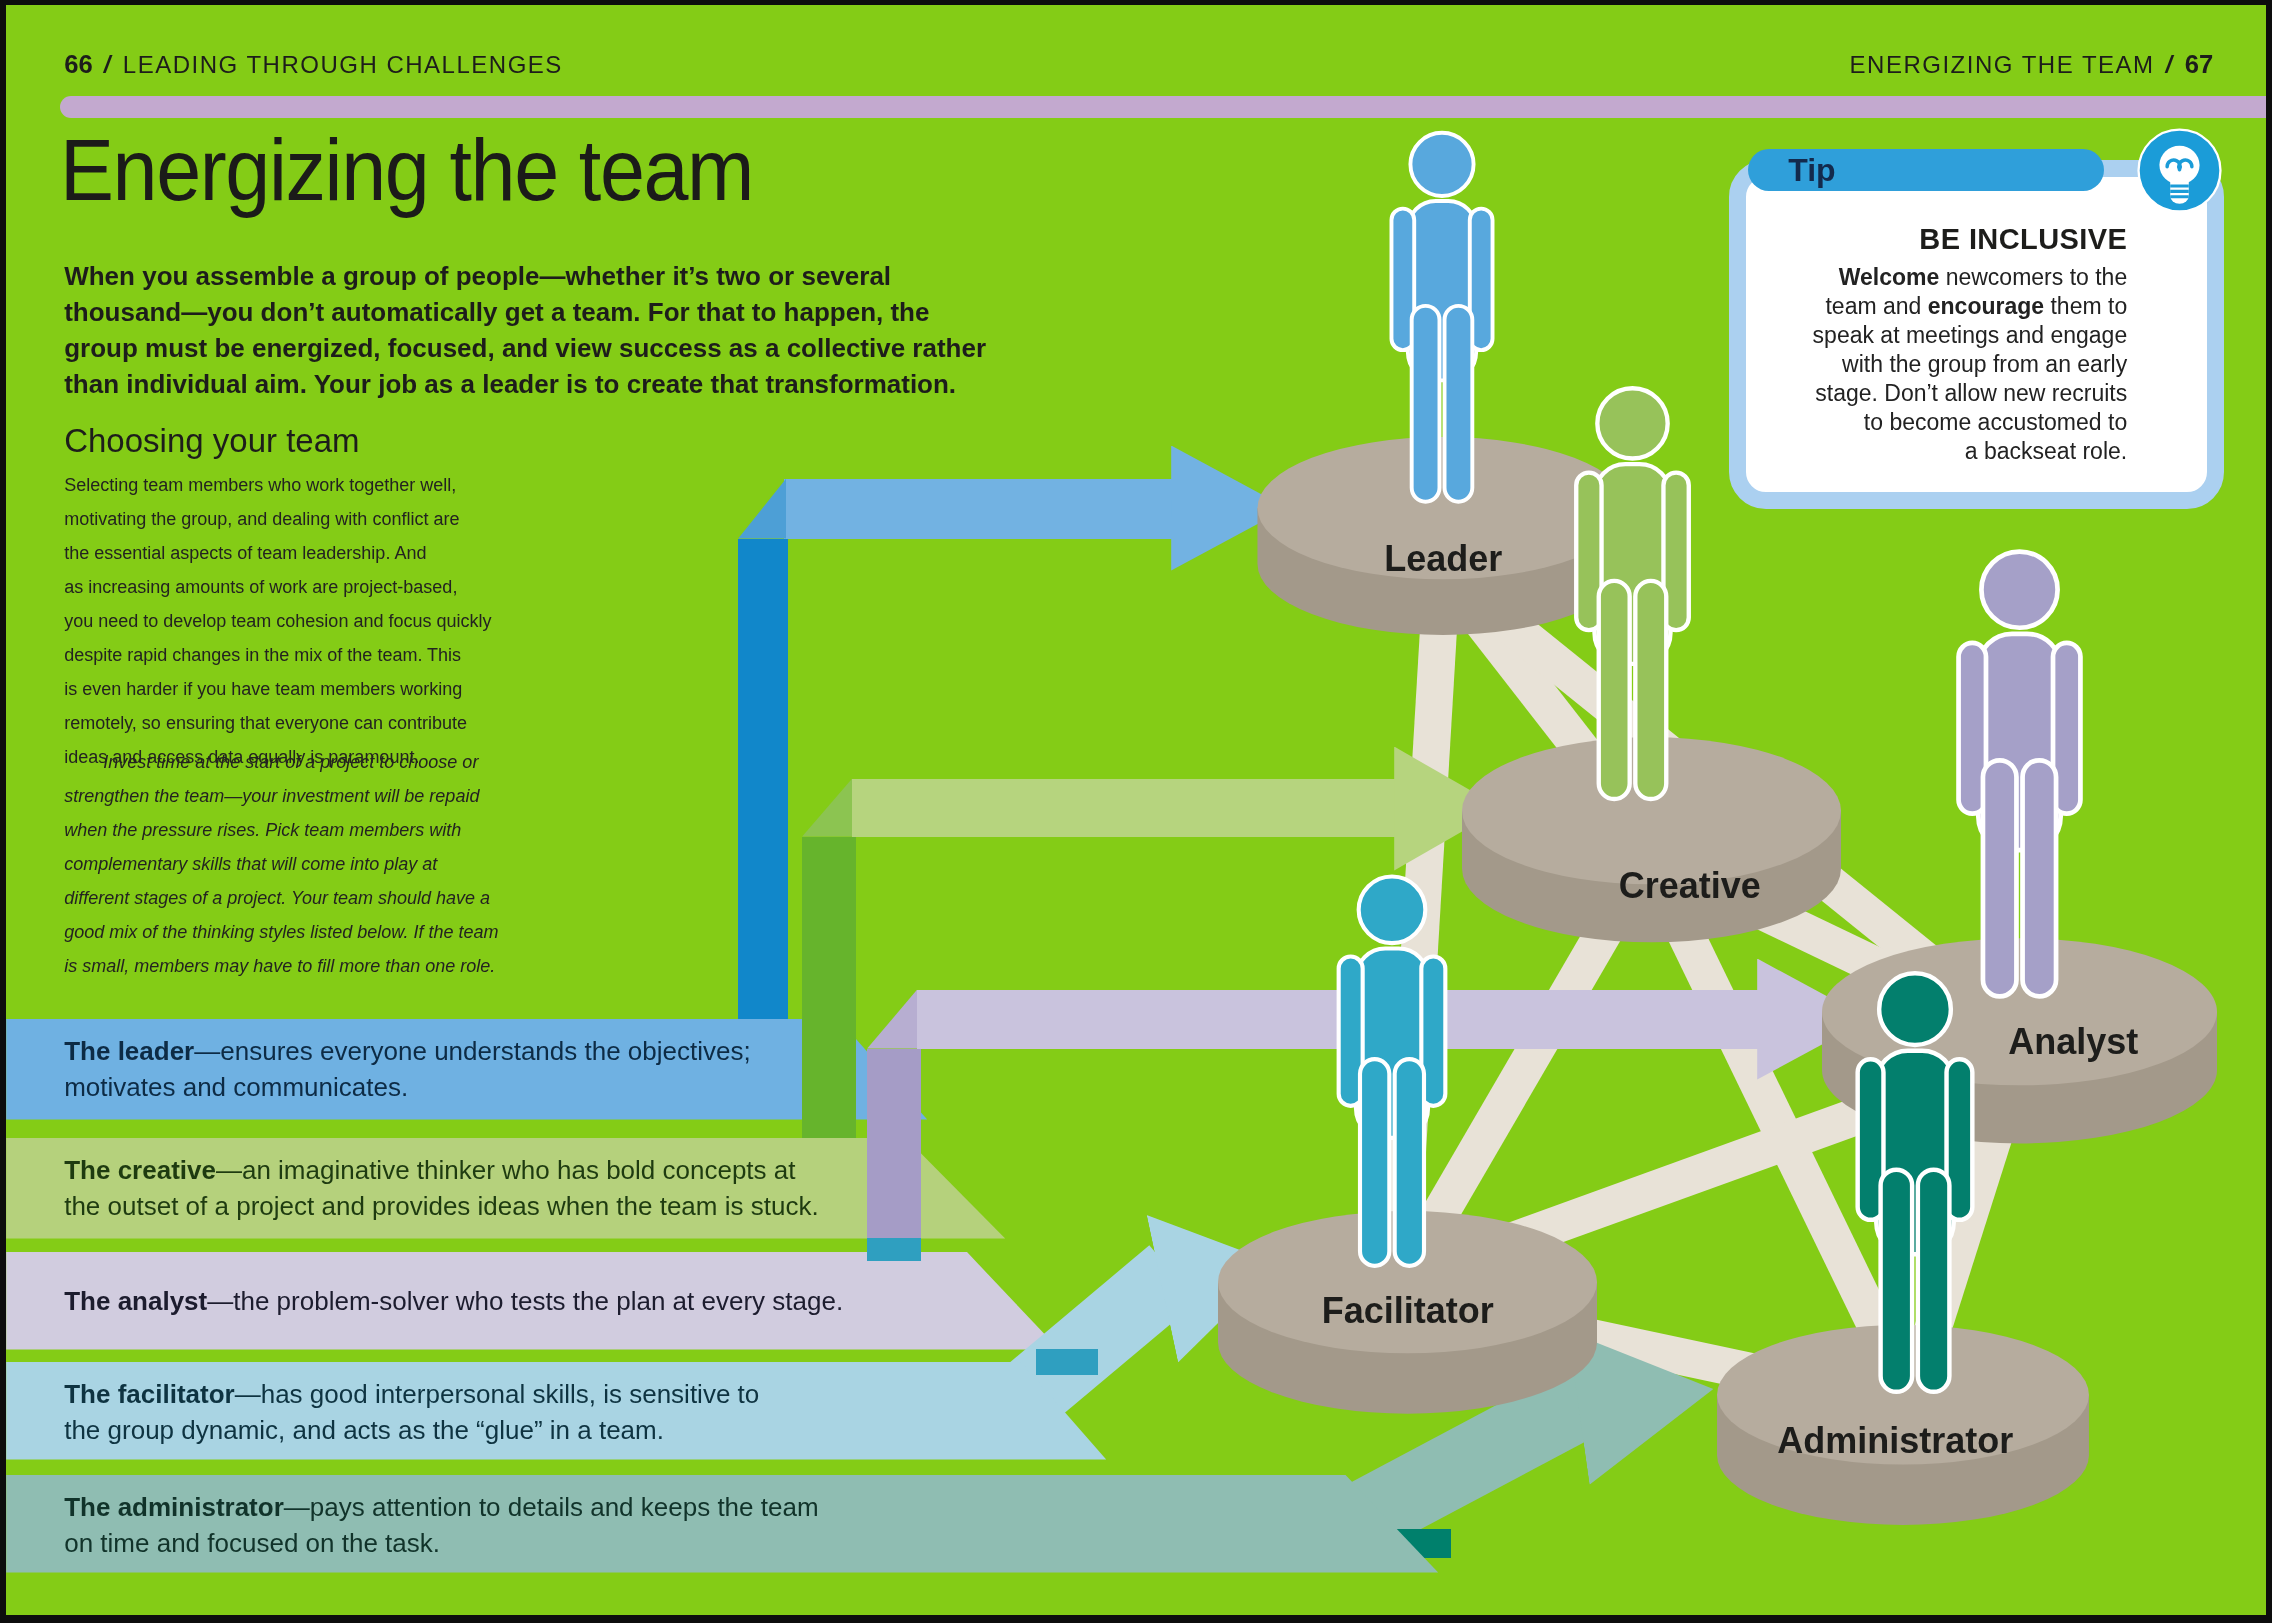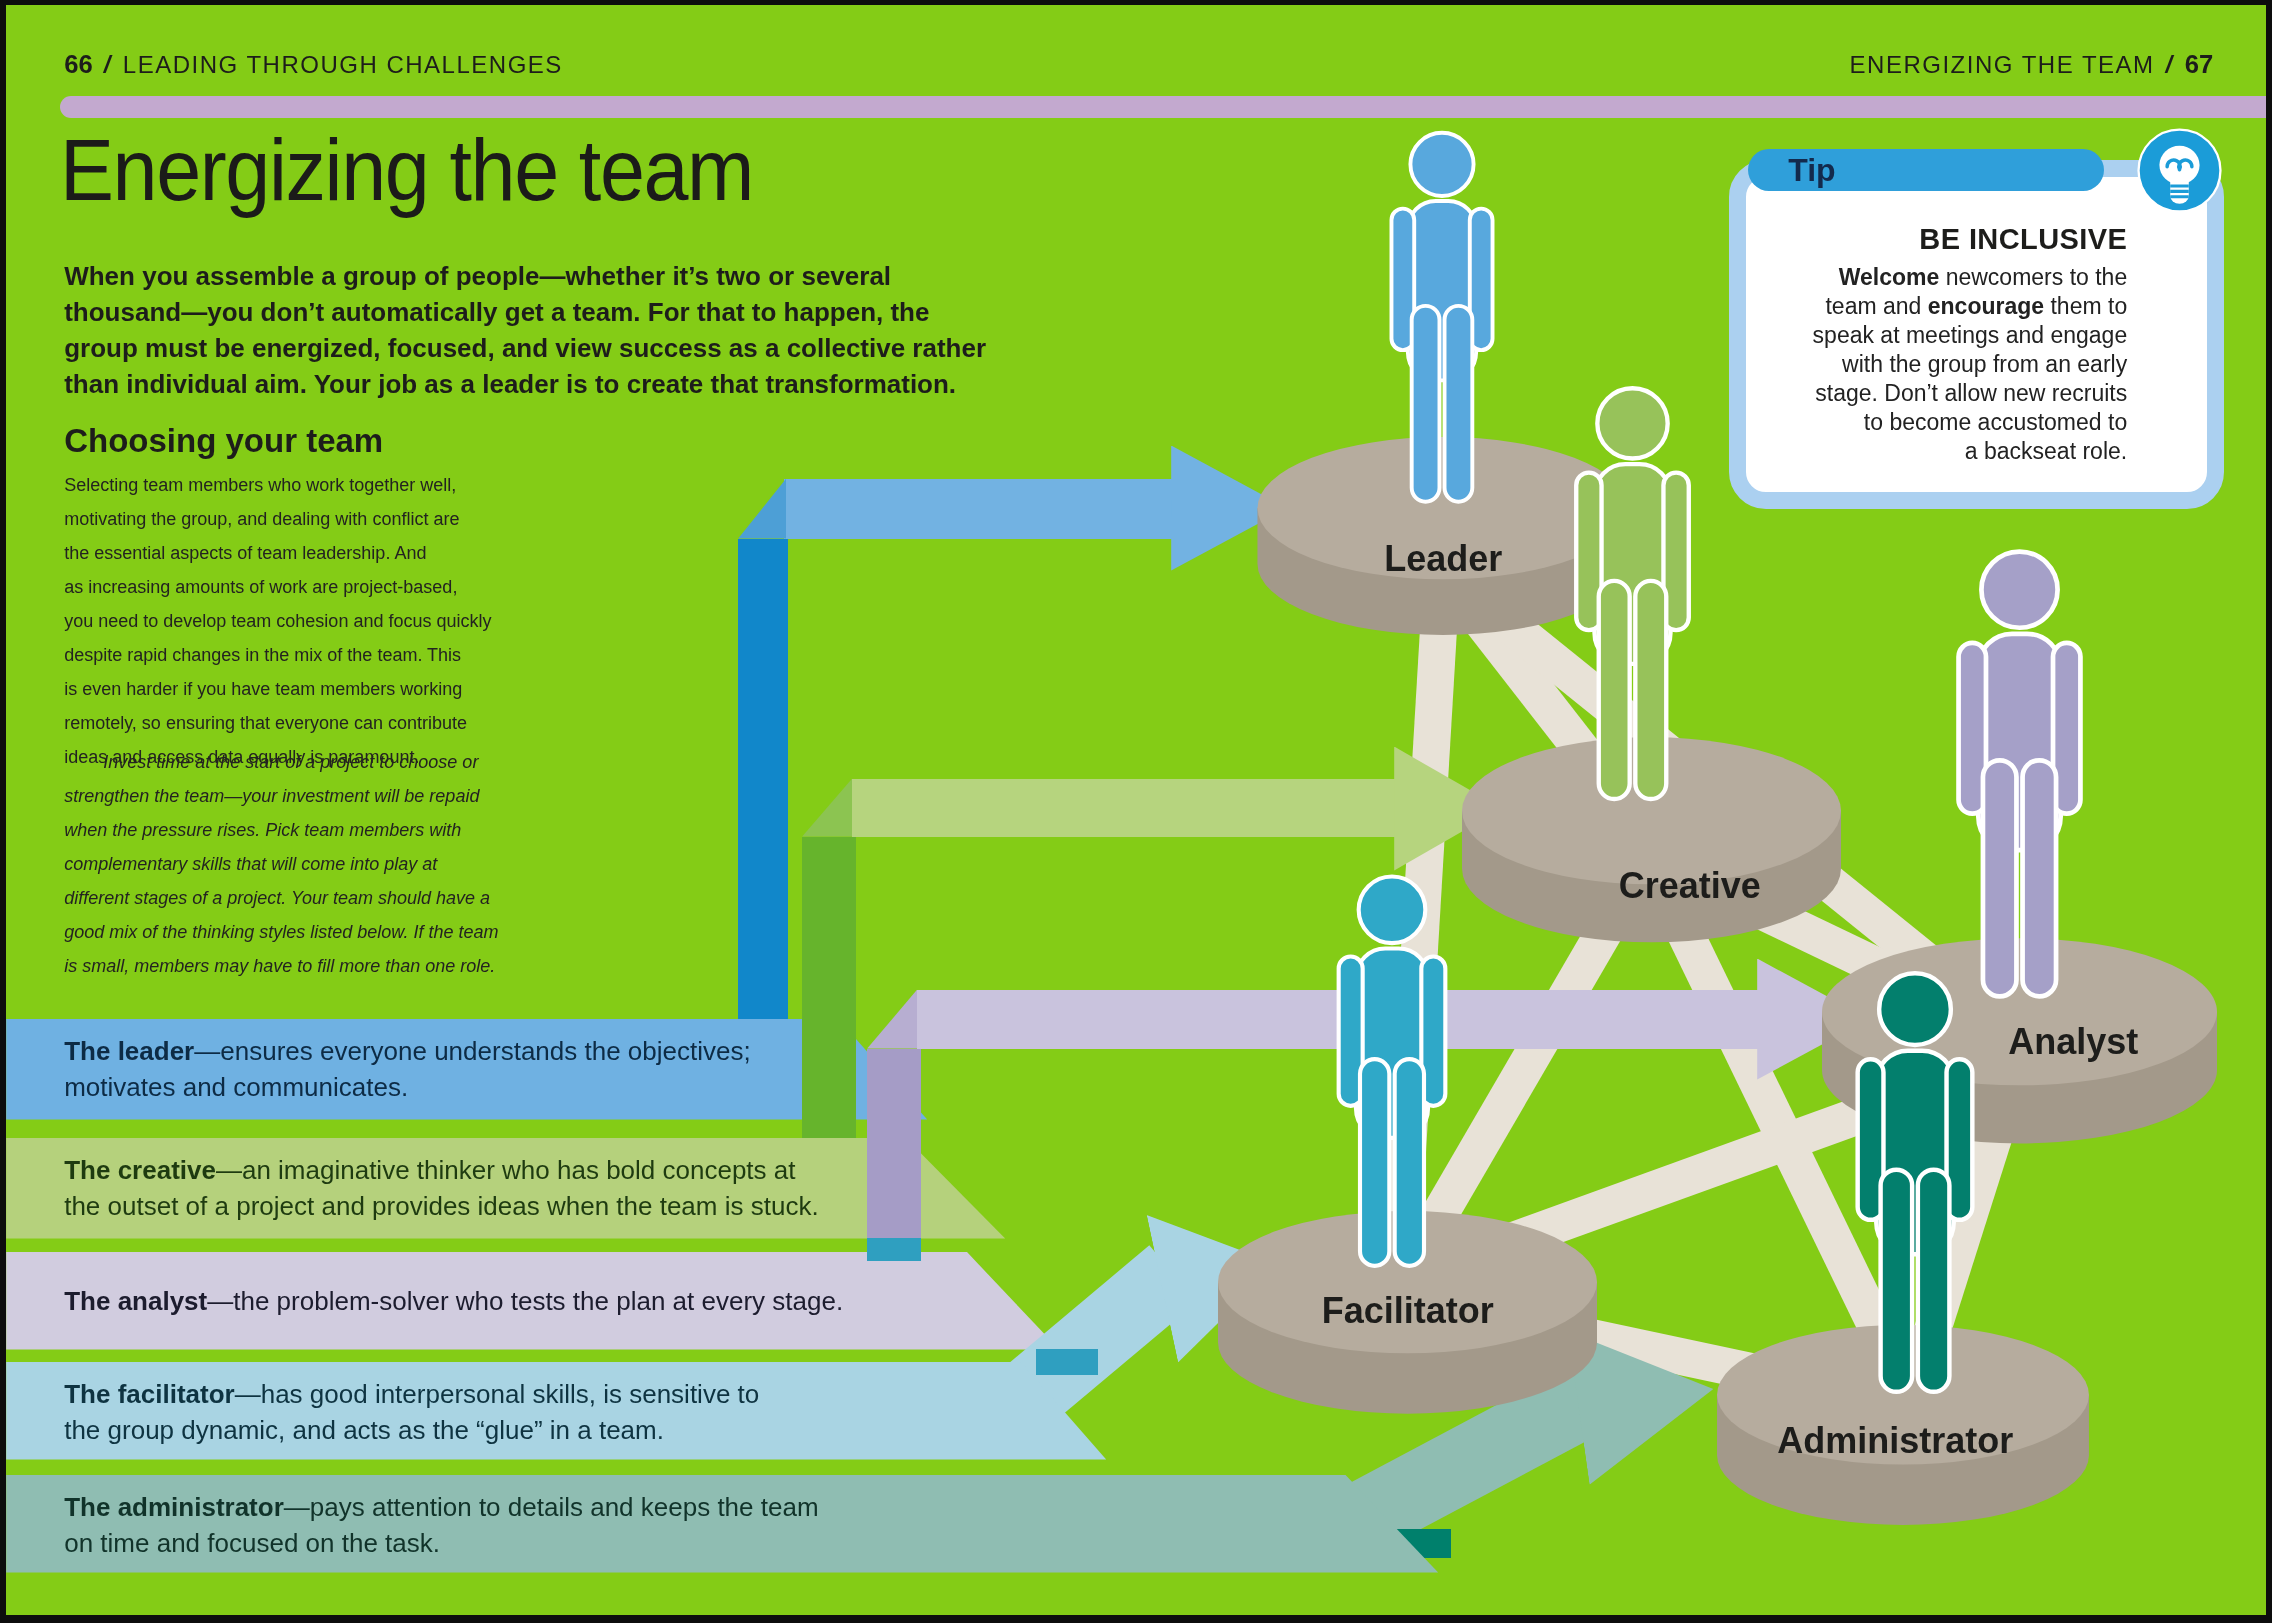--- a/index.html
+++ b/index.html
@@ -14,21 +14,21 @@
   .hdr{top:45px;font-size:24px;letter-spacing:1.5px;color:#1d1d1b;}
   .hdr b{font-size:25.6px;letter-spacing:0;}
   .hdr .slash{font-weight:bold;font-style:italic;padding:0 11px;}
   #hdr-left{left:58px;}
   #hdr-right{right:53px;text-align:right;}
   #hdr-bar{left:54px;top:91px;width:2218px;height:22.5px;background:#c3a9cf;border-radius:11.6px 0 0 11.6px;}
   
   #title{left:54px;top:116px;font-size:87px;font-weight:300;letter-spacing:-1.5px;
          transform:scaleX(.93);transform-origin:left top;line-height:97px;color:#1b1b19;}
   #intro{left:58px;top:253px;width:1115px;font-size:26px;line-height:36px;font-weight:bold;}
-  #choosing{left:58px;top:417px;font-size:33px;font-weight:bold;}
+  #choosing{left:58px;top:417px;font-size:33px;font-weight:normal;}
   .bodytxt{left:58px;width:701px;font-size:18px;line-height:34px;color:#232320;}
   #para1{top:463px;}
   #para2{top:740px;text-indent:39px;font-style:italic;}
   
   #tip-box{left:1723px;top:155px;width:461px;height:315px;border:17px solid #abd0f0;border-radius:37px;background:#fff;}
   #tip-pill{left:1742px;top:144px;width:356px;height:42px;background:#2f9fda;border-radius:21px;
             font-size:32px;font-weight:bold;color:#132a4d;line-height:42px;padding-left:40px;box-sizing:border-box;}
   #tip-bulb{left:2131px;top:123px;}
   #tip-content{left:1757px;top:218px;width:364px;text-align:right;}
   #tip-heading{font-size:29px;font-weight:bold;letter-spacing:0.4px;}

